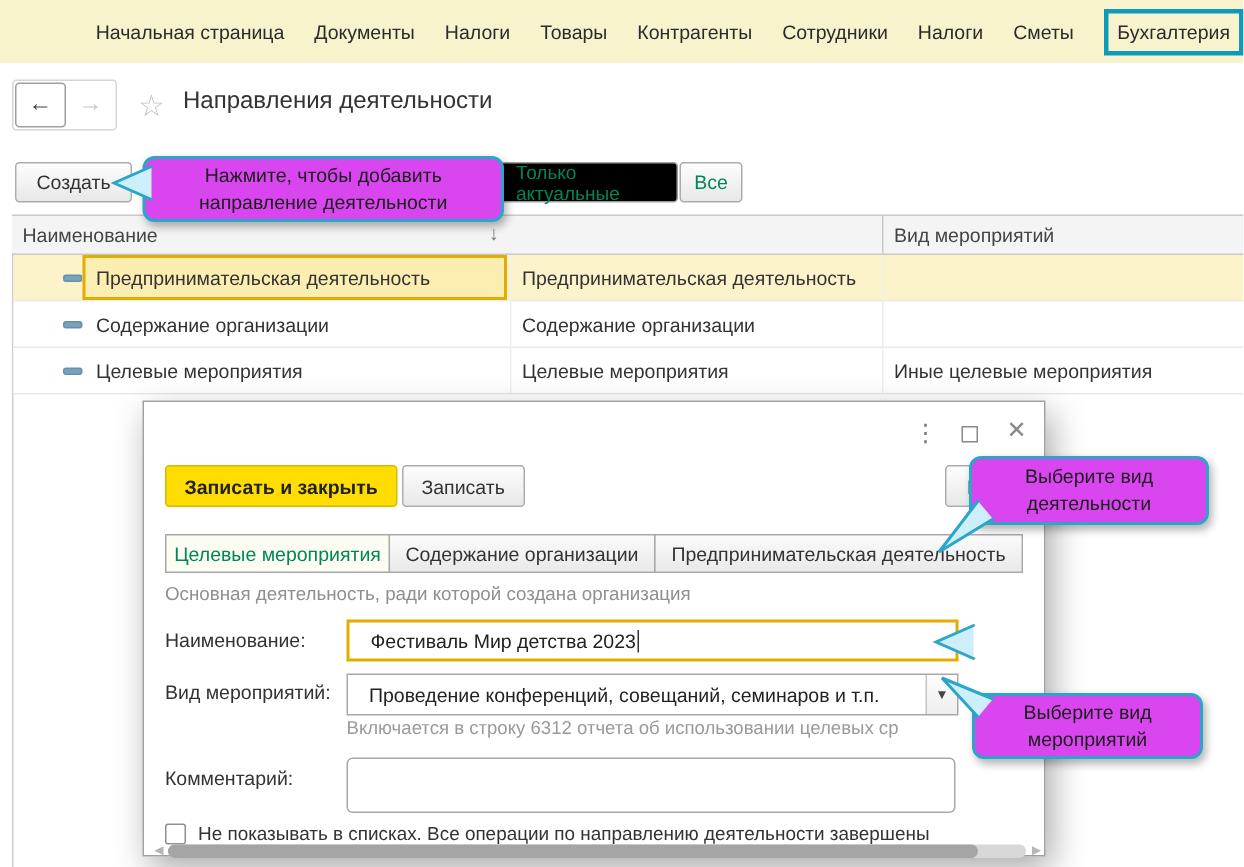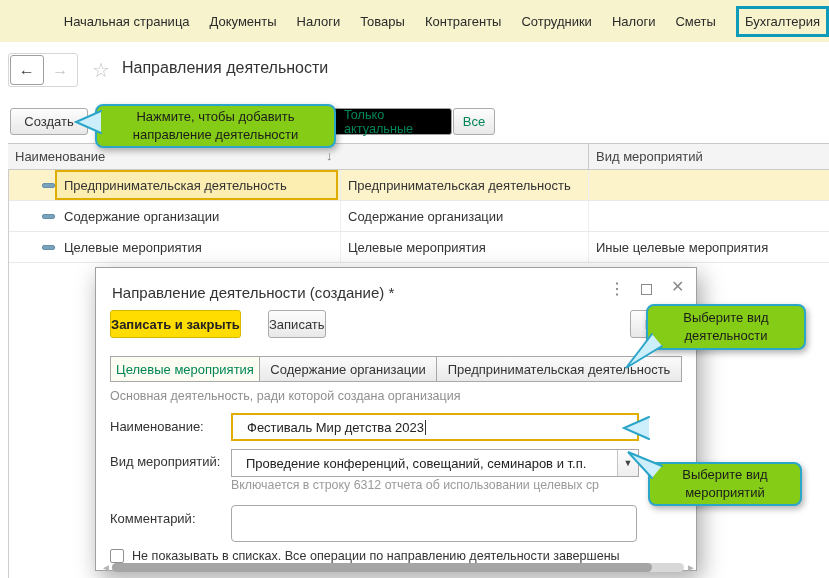--- a/index.html
+++ b/index.html
@@ -48,21 +48,21 @@
 
   
   .dialog { position:absolute; left:95px; top:267px; width:602px; height:304px; background:#fff;
             border:1px solid #a0a0a0; box-shadow:4px 8px 22px rgba(0,0,0,0.35); }
   .dlg-title { position:absolute; left:16px; top:16px; font-size:15px; color:#333; }
   .dlg-kebab { position:absolute; left:512px; top:11px; font-size:16px; color:#777; width:18px; text-align:center; }
   .dlg-max { position:absolute; left:545px; top:16px; width:11px; height:11px; border:1.5px solid #8a8a8a; }
   .dlg-close { position:absolute; left:575px; top:9px; font-size:16px; color:#8a8a8a; }
   .dbtn { position:absolute; height:28px; display:flex; align-items:center; justify-content:center;
           background:linear-gradient(#fdfdfd,#e8e8e8); border:1px solid #ababab; border-radius:3px;
-          font-size:13px; color:#333; padding:0 0; }
+          font-size:13px; color:#333; padding:0 12px; }
   .dbtn.primary { background:#ffdd00; border-color:#d8b800; font-weight:bold; color:#222; }
   .tab { position:absolute; top:88px; height:26px; display:flex; align-items:center; justify-content:center;
          background:linear-gradient(#fbfbfb,#e9e9e9); border:1px solid #a8a8a8; font-size:13px; color:#333; }
   .tab.sel { background:#fdfcf3; color:#008556; z-index:2; }
   .dlg-subtitle { position:absolute; left:14px; top:121px; font-size:12.5px; color:#8f8f8f; }
   .fld-label { position:absolute; left:14px; font-size:13px; color:#333; }
   .inp { position:absolute; left:135px; height:28px; display:flex; align-items:center; padding:0 14px;
          border:1px solid #a8a8a8; font-size:13px; color:#222; background:#fff; white-space:nowrap; overflow:hidden; }
   .inp.focus { border:2px solid #dfae00; }
   .caret { display:inline-block; width:0; height:15px; border-left:1px solid #333; margin-left:1px; }
@@ -73,21 +73,21 @@
   .comment-box { position:absolute; left:135px; top:237px; width:406px; height:37px; border:1px solid #a8a8a8;
                  border-radius:4px; background:#fff; }
   .cbx { position:absolute; left:14px; top:281px; width:14px; height:14px; border:1px solid #909090;
          border-radius:2px; background:#fff; }
   .cbx-label { position:absolute; left:36px; top:281px; font-size:12.6px; color:#333; white-space:nowrap; }
   .hscroll-track { position:absolute; left:16px; top:295px; width:572px; height:9px; border-radius:5px; background:#d8d8d8; }
   .hscroll-thumb { position:absolute; left:0; top:0; width:540px; height:9px; border-radius:5px; background:#a5a5a5; }
   .hs-arrow { position:absolute; top:294px; font-size:10px; color:#b5b5b5; }
 
   
-  .tip { position:absolute; background:#84cc16; border:2px solid #2ba6c9; border-radius:8px;
+  .tip { position:absolute; background:#d946ef; border:2px solid #2ba6c9; border-radius:8px;
          box-shadow:2px 3px 6px rgba(0,0,0,0.3); display:flex; align-items:center; justify-content:center;
          text-align:center; font-size:13px; color:#1c1c1c; line-height:1.35; padding:3px 6px; z-index:20; }
   .tail { position:absolute; z-index:21; }
 </style>
 </head>
 <body>
 
 <div id="app">
 
   <div class="menubar">
@@ -139,21 +139,20 @@
   <div class="trow" style="top:232px;">
     <span class="row-icon"></span>
     <div class="vline" style="left:331px;"></div>
     <div class="vline" style="left:579px;"></div>
     <div class="tcell" style="left:55px; width:270px;">Целевые мероприятия</div>
     <div class="tcell" style="left:339px; width:235px;">Целевые мероприятия</div>
     <div class="tcell" style="left:587px; width:230px;">Иные целевые мероприятия</div>
   </div>
 
   <div class="dialog">
-    <div class="dlg-title">Направление деятельности (создание) *</div>
     <span class="dlg-kebab">⋮</span>
     <span class="dlg-max"></span>
     <span class="dlg-close">✕</span>
 
     <div class="dbtn primary" style="left:14px; top:42px;">Записать и закрыть</div>
     <div class="dbtn" style="left:172px; top:42px;">Записать</div>
     <div class="dbtn" style="left:534px; top:42px; width:56px;">Ещё</div>
 
     <div class="tab sel" style="left:14px; width:150px;">Целевые мероприятия</div>
     <div class="tab" style="left:163px; width:178px;">Содержание организации</div>

